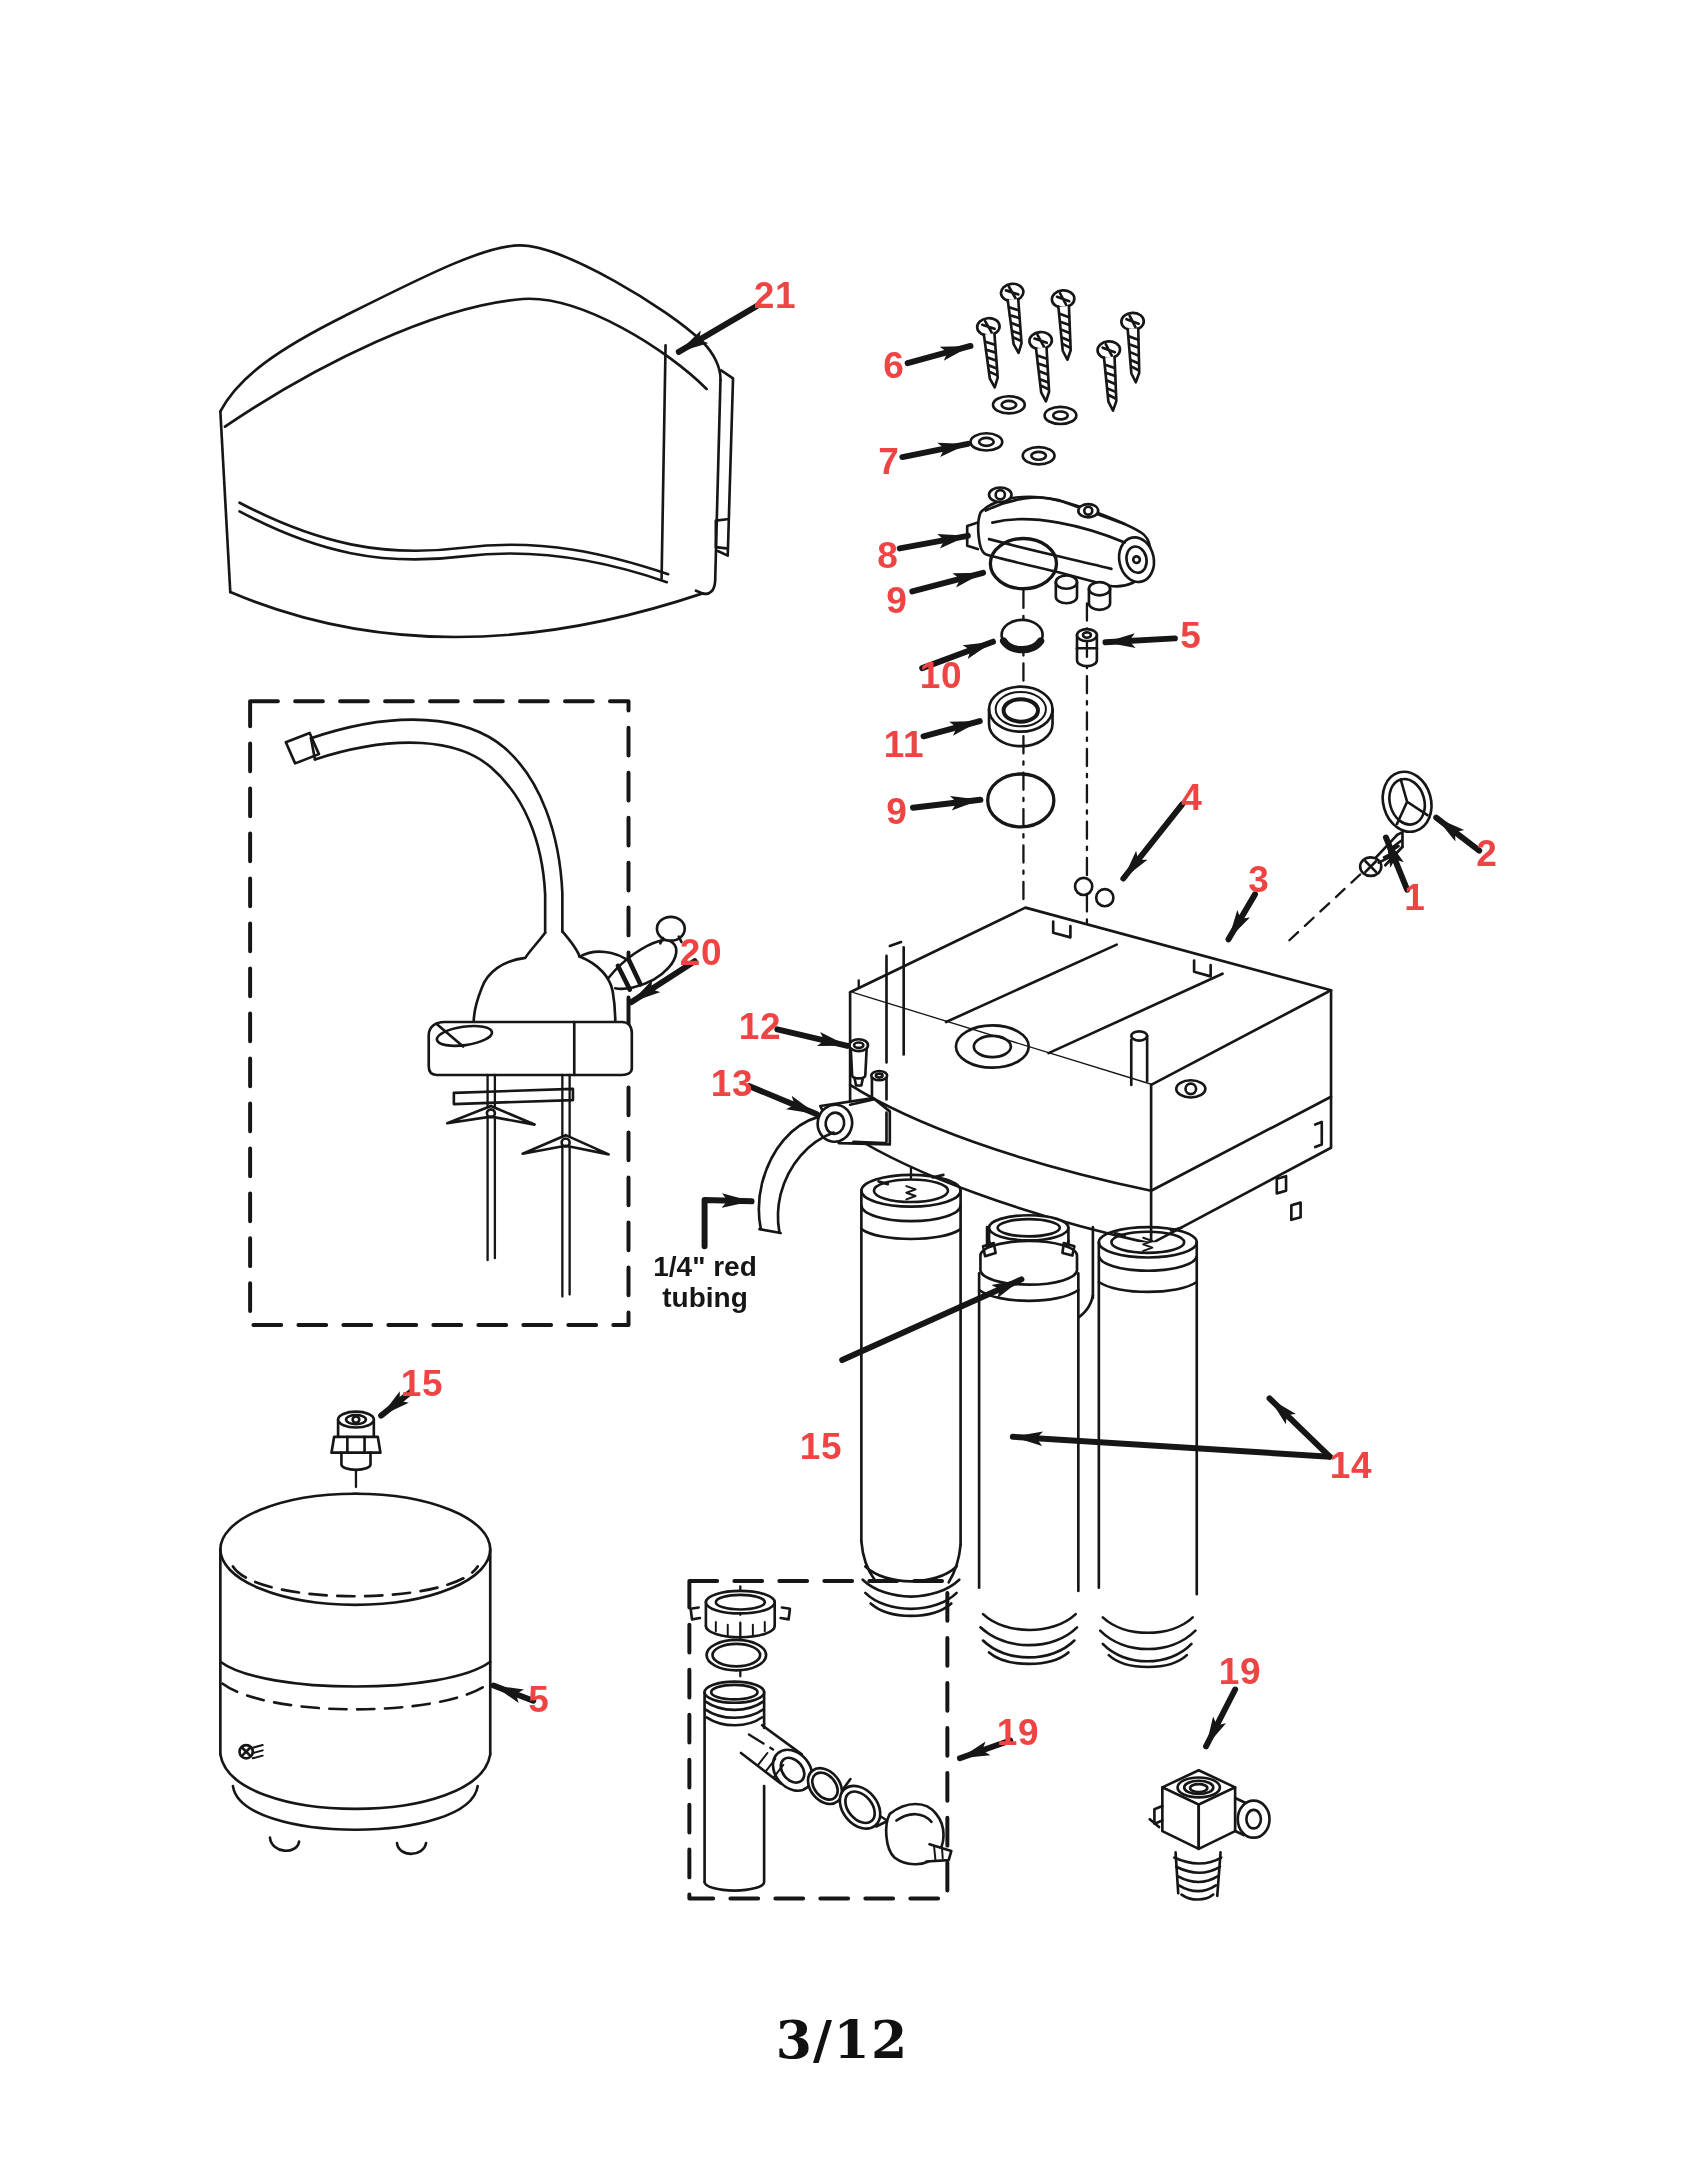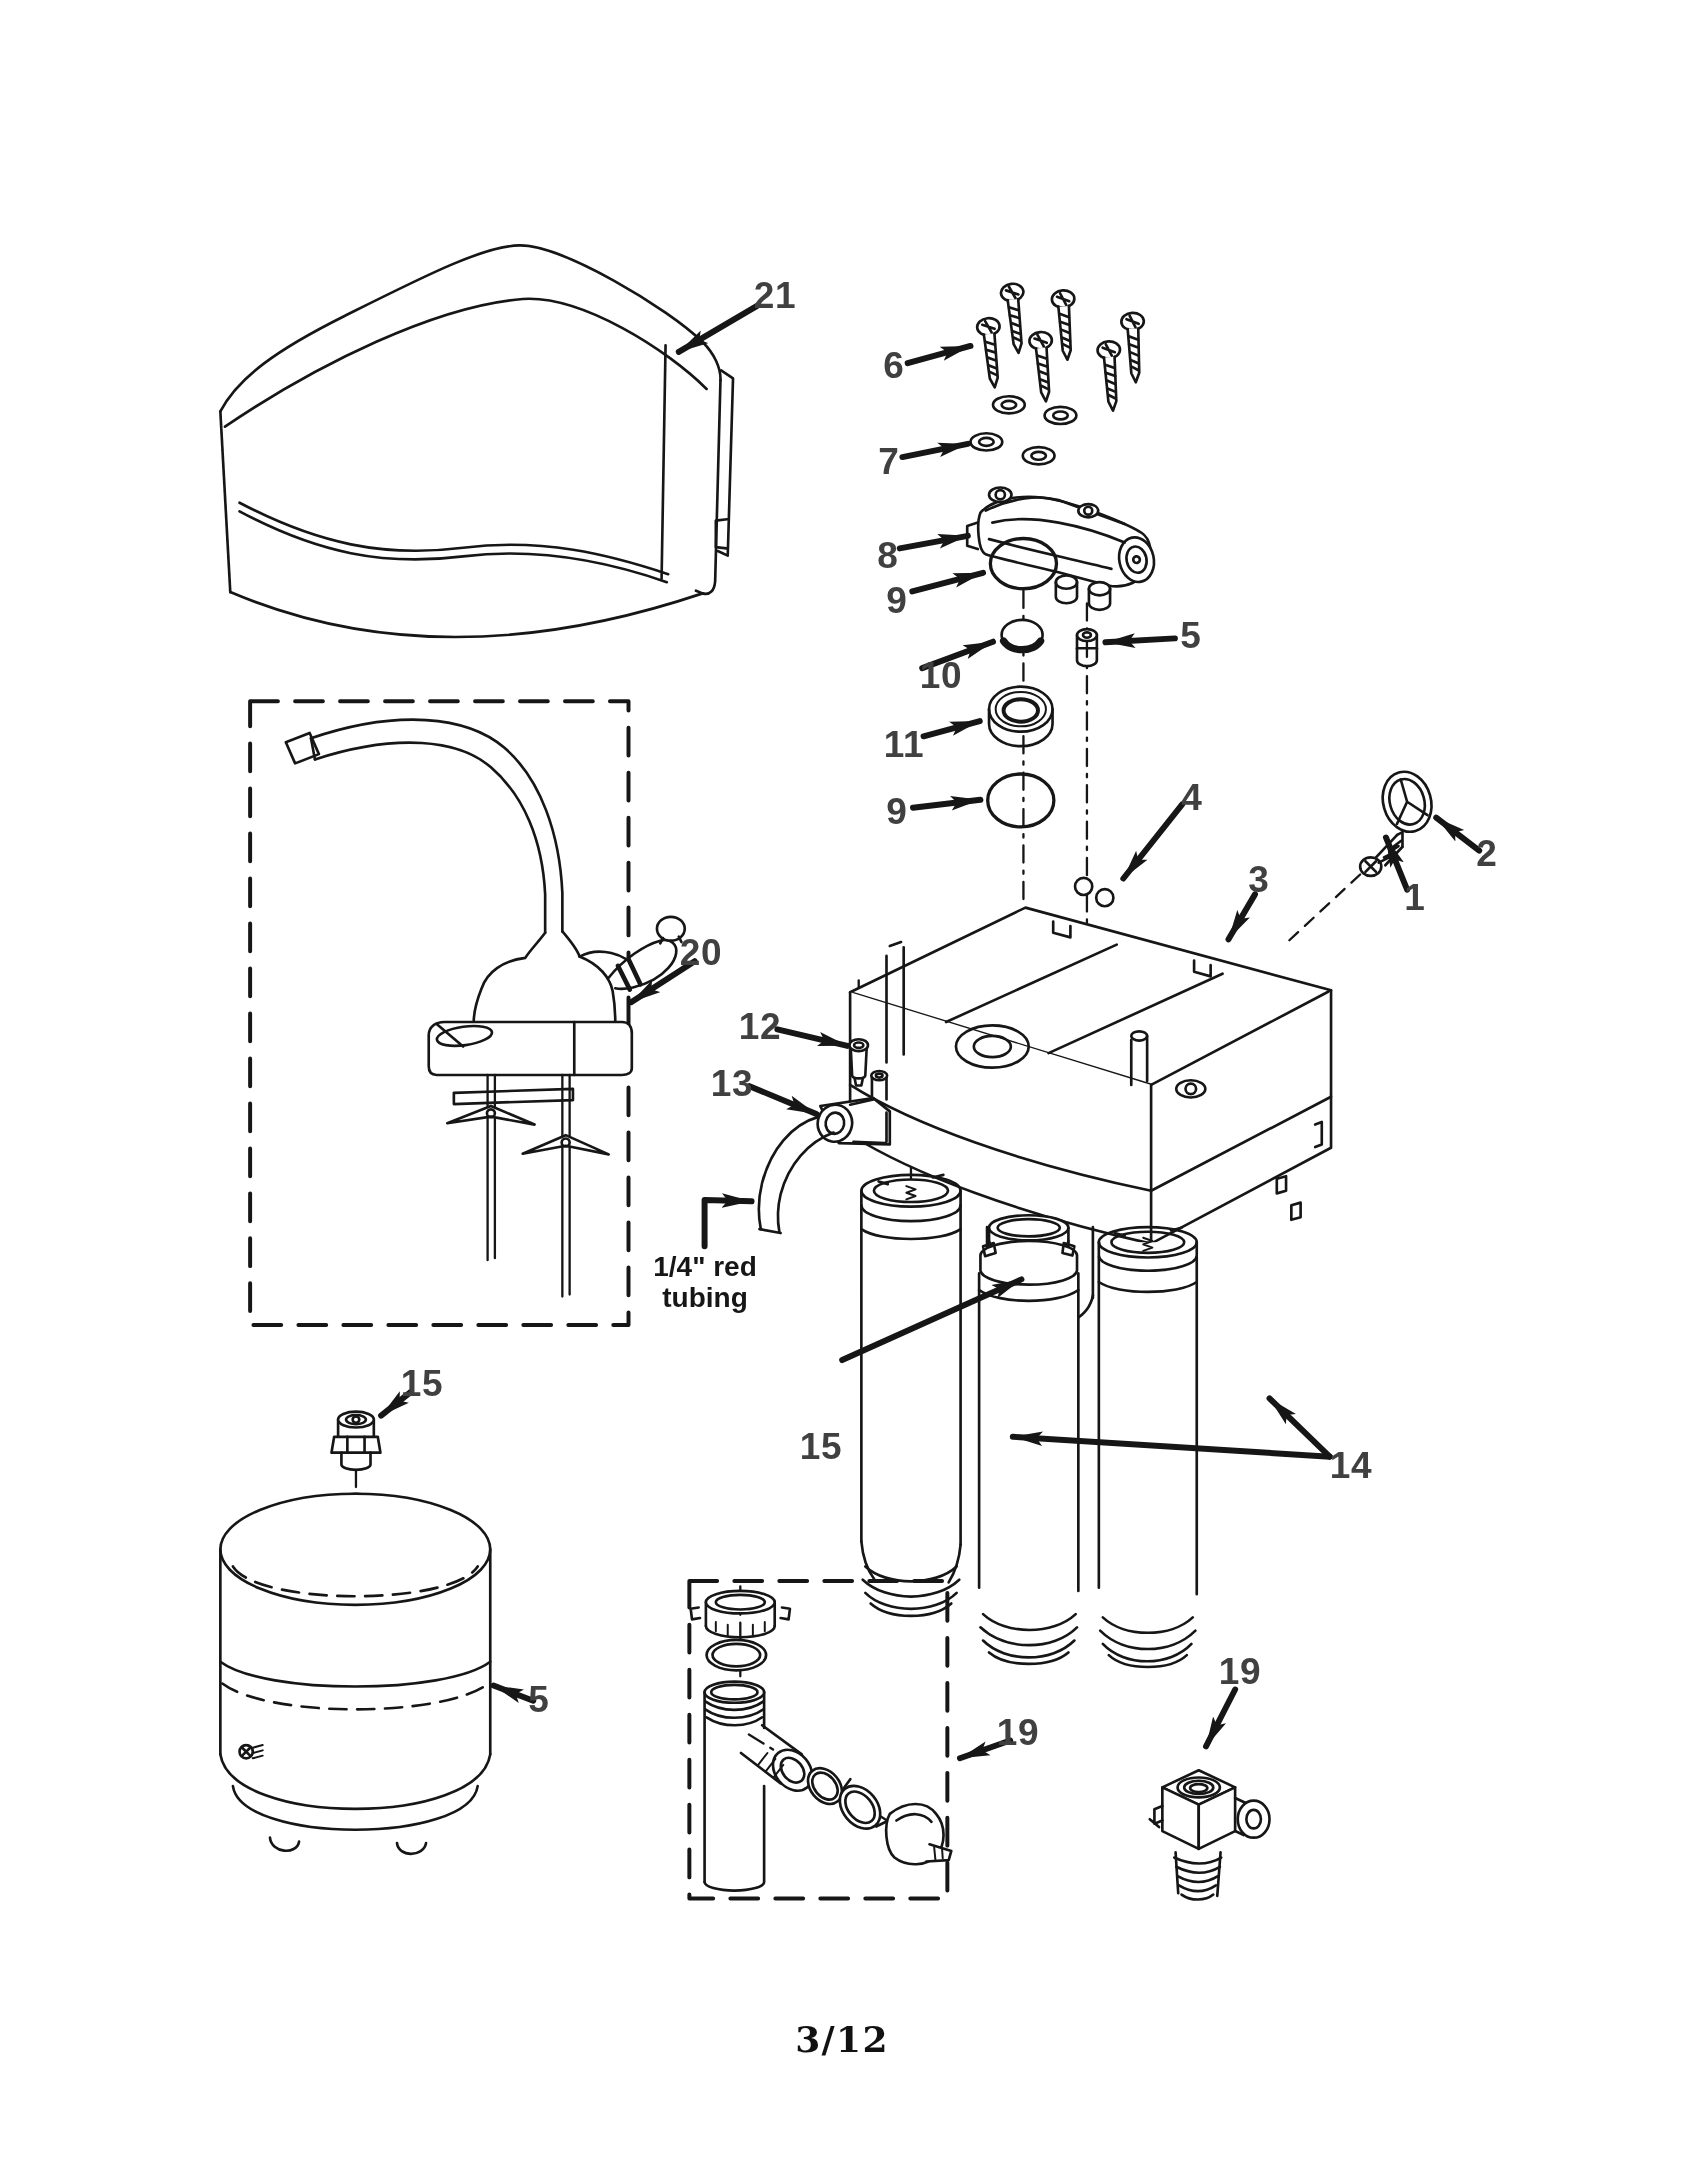--- a/index.html
+++ b/index.html
@@ -9,39 +9,39 @@
     background:#ffffff;
     font-family:"Liberation Sans", sans-serif;
     overflow:hidden;
   }
   #art{position:absolute;left:0;top:0;}
   .callout{
     position:absolute;
     transform:translate(-50%,-50%);
     font-size:37px;
     font-weight:600;
-    color:#404040;
+    color:#ef4444;
     letter-spacing:0.7px;
     white-space:nowrap;
   }
   .note{
     position:absolute;
     transform:translate(-50%,-50%);
     font-size:28px;
     font-weight:600;
     color:#161616;
     text-align:center;
     line-height:1.12;
     white-space:nowrap;
   }
   .pageno{
     position:absolute;
     transform:translate(-50%,-50%);
     font-family:"DejaVu Serif", serif;
-    font-size:36px;
+    font-size:52px;
     font-weight:700;
     color:#111;
     letter-spacing:1.3px;
   }
 </style>
 </head>
 <body>
 
 <div id="canvas">
 

